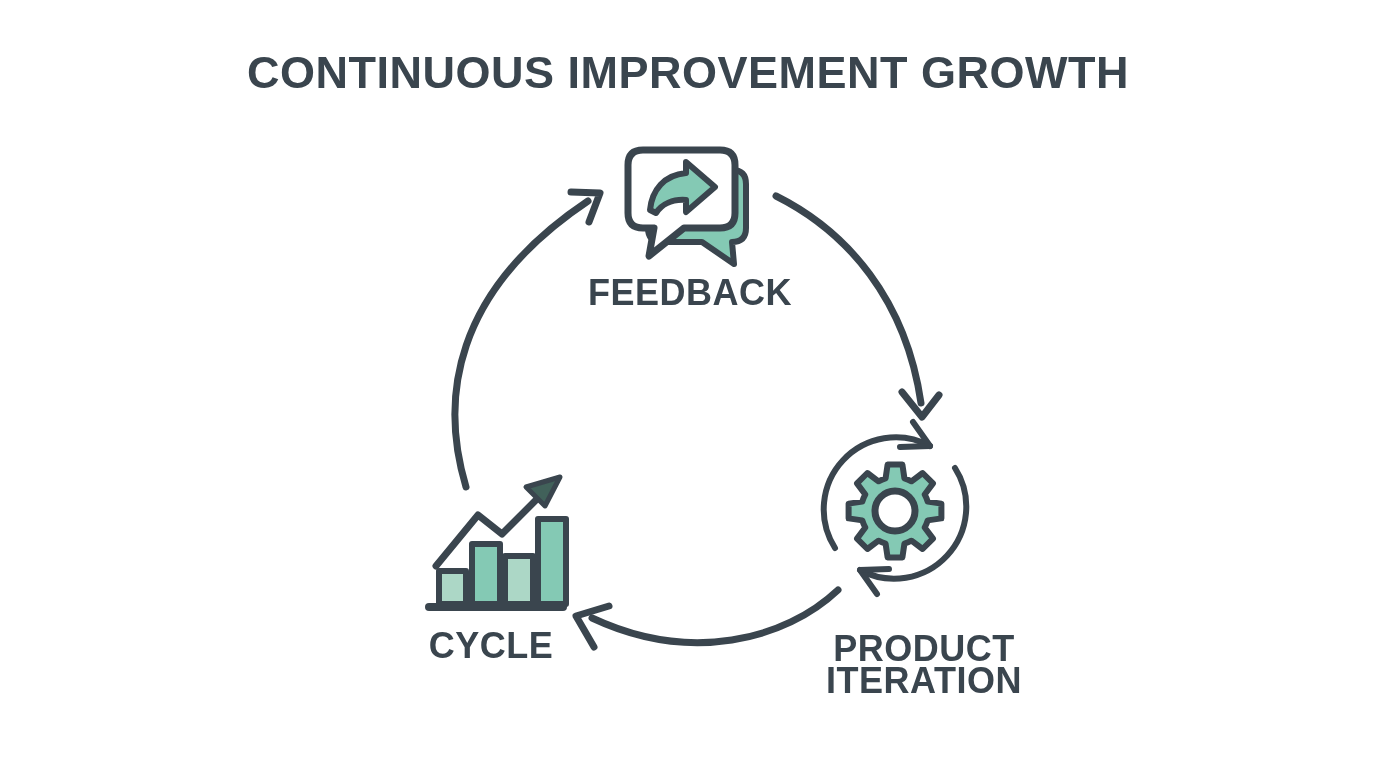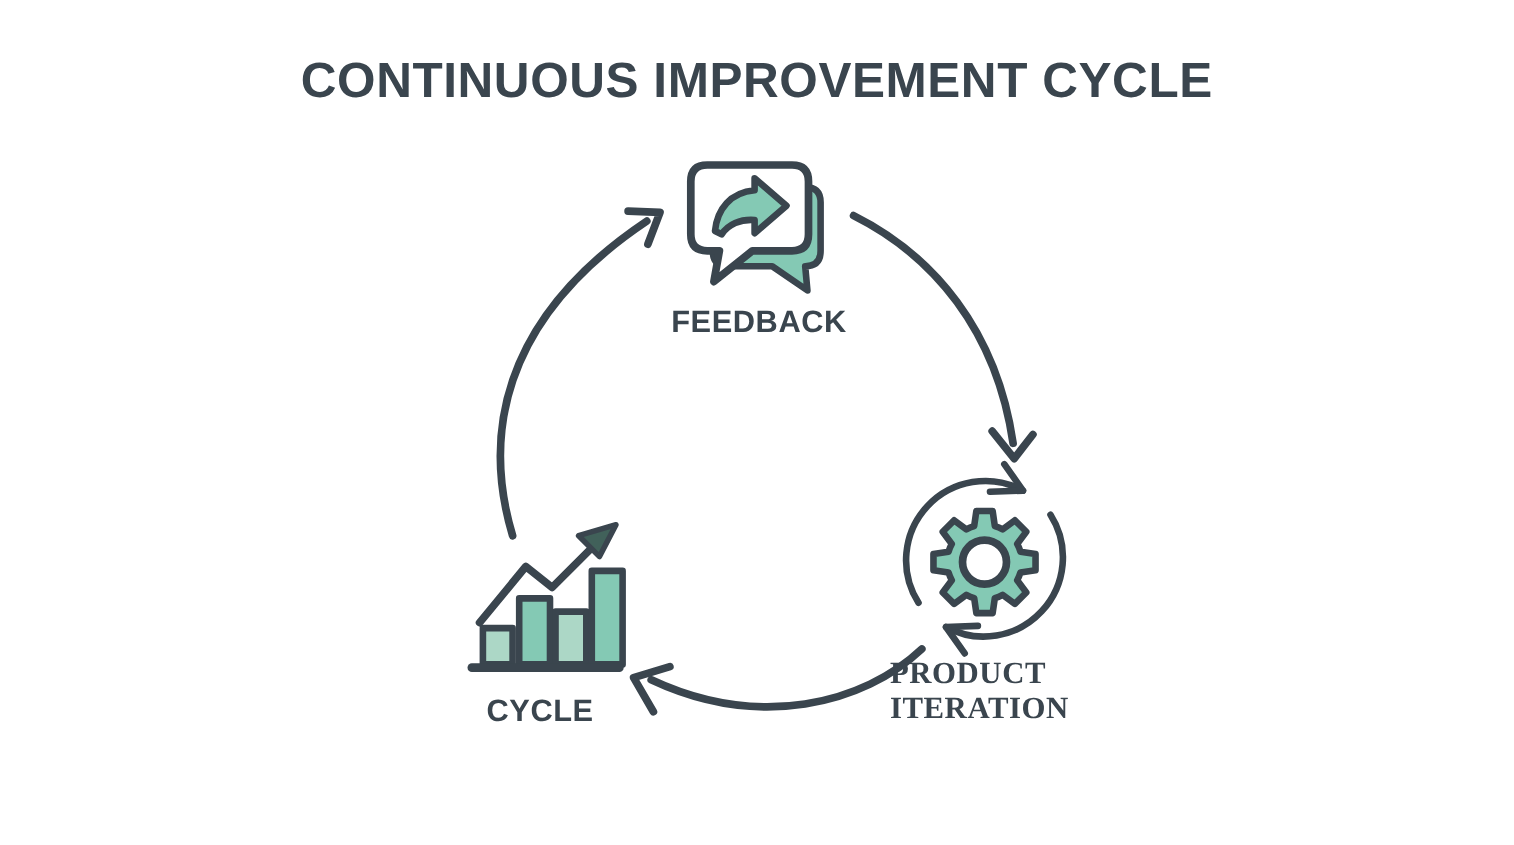--- a/index.html
+++ b/index.html
@@ -15,44 +15,44 @@
     position:relative;width:1376px;height:768px;overflow:hidden;
     background:var(--background);
   }
   .page-title{
     position:absolute;left:50%;top:47px;transform:translateX(-50%);
     margin:0;white-space:nowrap;
     font-size:45px;font-weight:700;letter-spacing:0.5px;color:var(--ink);
   }
   .node-label{
     position:absolute;transform:translateX(-50%);
-    font-size:28px;font-weight:700;letter-spacing:0.5px;color:var(--ink);
-    text-align:left;line-height:32px;
+    font-size:36px;font-weight:700;letter-spacing:0.5px;color:var(--ink);
+    text-align:center;line-height:32px;
   }
   .label-feedback{left:690px;top:277px;}
-  .label-iteration{left:924px;top:597px;width:230px;font-family:Liberation Serif, serif;}
+  .label-iteration{left:924px;top:633px;width:230px;}
   .label-growth{left:491px;top:630px;}
   svg{position:absolute;display:block;}
   .svg-connectors{left:0;top:0;}
   .svg-feedback{left:615px;top:145px;}
   .svg-gear{left:815px;top:415px;}
   .svg-growth{left:420px;top:458px;}
   .ink-line{fill:none;stroke:var(--ink);stroke-width:7;stroke-linecap:round;stroke-linejoin:round;}
   .ink-line-thin{fill:none;stroke:var(--ink);stroke-width:6;stroke-linecap:round;stroke-linejoin:round;}
   .teal-shape{fill:var(--teal);stroke:var(--ink);stroke-width:6;stroke-linejoin:round;}
   .pale-shape{fill:var(--teal-light);stroke:var(--ink);stroke-width:6;stroke-linejoin:round;}
   .white-shape{fill:#ffffff;stroke:var(--ink);stroke-width:7;stroke-linejoin:round;}
   .dark-fill{fill:var(--arrowhead-dark);stroke:var(--ink);stroke-width:5;stroke-linejoin:round;}
 </style>
 </head>
 <body>
 
 <div class="stage">
 
-  <h1 class="page-title">CONTINUOUS IMPROVEMENT CYCLE</h1>
+  <h1 class="page-title">CONTINUOUS IMPROVEMENT GROWTH</h1>
 
   <svg class="svg-connectors" width="1376" height="768" viewBox="0 0 1376 768">
     <g>
       <path class="ink-line" d="M 466 487 C 440 400 452 292 588 201"></path>
       <path class="ink-line" d="M 589 222 L 600 193 L 571 192"></path>
     </g>
     <g>
       <path class="ink-line" d="M 776 196 C 848 232 906 300 921 403"></path>
       <path class="ink-line" d="M 902 392 L 922 417 L 939 395"></path>
     </g>

